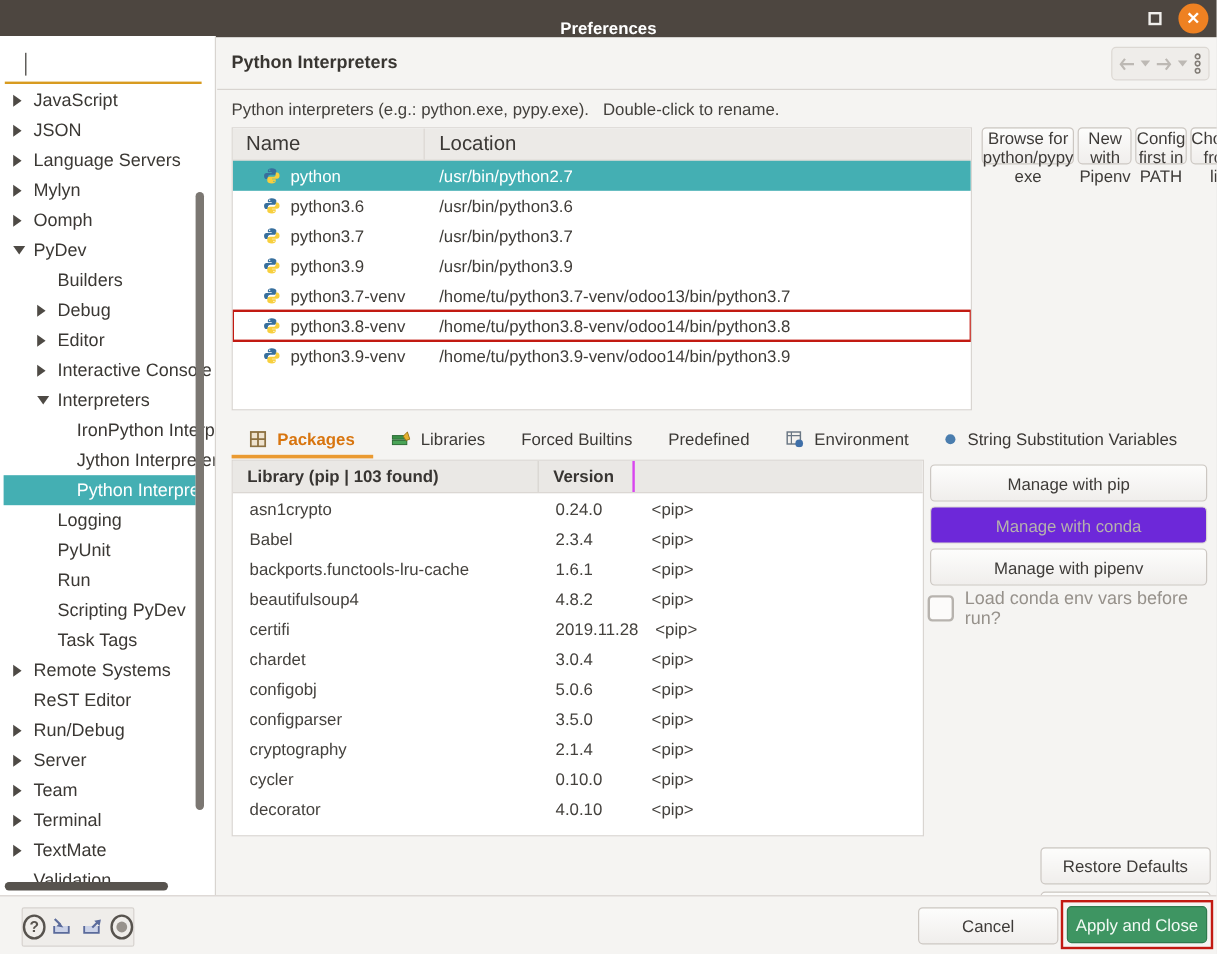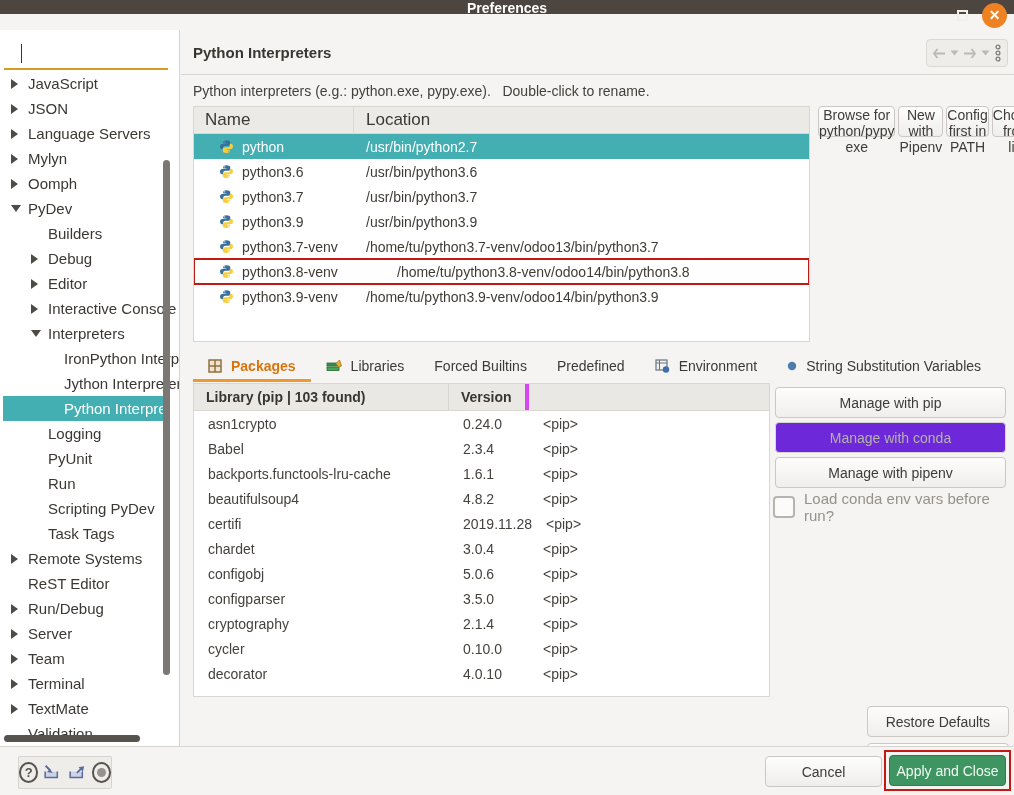--- a/index.html
+++ b/index.html
@@ -2,22 +2,22 @@
 <html><head>
 <meta charset="utf-8">
 <style>
   * { margin:0; padding:0; box-sizing:border-box; }
   html,body { background:#e8e6e3; }
   .window {
     position:relative; width:1014px; height:795px; overflow:hidden;
     background:#f5f4f2; font-family:"Liberation Sans", sans-serif; color:#403d3a;
   }
   
-  .titlebar { position:absolute; left:0; top:0; width:100%; height:14px;
-    background:#4d4640; display:flex; align-items:flex-start; justify-content:center; }
+  .titlebar { position:absolute; left:0; top:0; width:100%; height:31px;
+    background:#4d4640; display:flex; align-items:flex-end; justify-content:center; }
   .titlebar .title { color:#fff; font-weight:bold; font-size:14px; }
   .win-controls { position:absolute; right:7px; top:0; height:30px; display:flex; align-items:center; gap:14px; }
   .max-btn { width:11px; height:11px; border:2px solid #f1efec; display:inline-block; }
   .close-btn { width:25px; height:25px; border-radius:50%; background:#ee8122; color:#fff;
     display:flex; align-items:center; justify-content:center; font-size:14px; font-weight:bold; }
   
   .sidebar { position:absolute; left:0; top:30px; width:180px; height:716px;
     background:#ffffff; border-right:1px solid #d8d4d0; overflow:hidden; }
   .search { position:absolute; left:4px; top:8px; width:164px; height:32px;
     background:#fff; border-bottom:2px solid #d89b20; }
@@ -43,21 +43,21 @@
   .caption { position:absolute; left:12px; top:53px; font-size:14px; color:#44413d; white-space:pre; }
   
   .interp-table { position:absolute; left:12px; top:76px; width:617px; height:236px;
     background:#fff; border:1px solid #d9d5d1; overflow:hidden; }
   .it-header { display:flex; height:27px; background:#eceae7; border-bottom:1px solid #dbd7d3;
     align-items:center; font-size:17px; color:#3b3835; }
   .it-hname { flex:0 0 160px; padding-left:11px; height:100%; display:flex; align-items:center; border-right:1px solid #dbd7d3; }
   .it-hloc { flex:1; padding-left:12px; }
   .it-row { display:flex; height:25px; align-items:center; font-size:14px; color:#3f3c38; }
   .it-row.sel { background:#44afb3; color:#fff; }
-  .it-row.annotated { outline:2px solid #c21a12; outline-offset:-1px; position:relative; z-index:2;gap:31px; }
+  .it-row.annotated { outline:2px solid #c21a12; outline-offset:-1px; position:relative; z-index:2; }
   .it-name { flex:0 0 160px; display:flex; align-items:center; gap:8px; padding-left:25px; }
   .it-name .py { display:flex; }
   .it-loc { flex:1; padding-left:12px; }
   
   .side-buttons { position:absolute; left:637px; top:76px; width:190px; display:flex; flex-direction:row; gap:3px; }
   .pkg-buttons  { position:absolute; left:594px; top:357px; width:231px; display:flex; flex-direction:column; gap:4px; }
   .btn { height:31px; border:1px solid #ccc7c2; border-radius:4px;
     background:linear-gradient(#fdfdfc,#f0eeec); font-size:14px; color:#3e3b38;
     font-family:"Liberation Sans", sans-serif; }
   .btn.disabled { color:#b6b2ad; background:#6d28d9; border-color:#d9d5d1; }
@@ -66,21 +66,21 @@
   .tab { display:flex; align-items:center; gap:9px; padding:0 15px; font-size:14px; color:#3c3936;
     border-bottom:3px solid transparent; }
   .tab.selected { color:#d8750f; font-weight:bold; border-bottom-color:#ea9a31; }
   .tab .ticon { display:flex; }
   
   .pkg-table { position:absolute; left:12px; top:353px; width:577px; height:314px;
     background:#fff; border:1px solid #d9d5d1; overflow:hidden; }
   .pk-header { display:flex; height:27px; background:#eae8e5; border-bottom:1px solid #dbd7d3;
     align-items:center; font-size:14px; font-weight:bold; color:#383532; }
   .pk-h0 { flex:0 0 255px; padding-left:12px; height:100%; display:flex; align-items:center; border-right:1px solid #d8d4d0; }
-  .pk-h1 { flex:0 0 80px;  padding-left:12px; height:100%; display:flex; align-items:center; border-right:4px solid #d946ef; }
+  .pk-h1 { flex:0 0 80px;  padding-left:12px; height:100%; display:flex; align-items:center; border-right:2px solid #d946ef; }
   .pk-h2 { flex:1; }
   .pk-row { display:flex; height:25px; align-items:center; font-size:14px; color:#45423e; }
   .pk-c0 { flex:0 0 255px; padding-left:14px; } .pk-c1 { flex:0 0 80px; padding-left:14px; } .pk-c2 { flex:1; padding-left:14px; }
   
   .conda-check { position:absolute; left:592px; top:460px; display:flex; align-items:center; gap:9px;
     font-size:15px; color:#96918b; }
   .cb { width:22px; height:22px; border:2px solid #b7b3ae; border-radius:4px; background:#fcfbfa; flex:0 0 22px; }
   
   .defaults-row { position:absolute; right:5px; top:676px; display:flex; gap:6px;flex-direction:column; }
   .defaults-row .btn { padding:0 18px; min-width:100px; }

